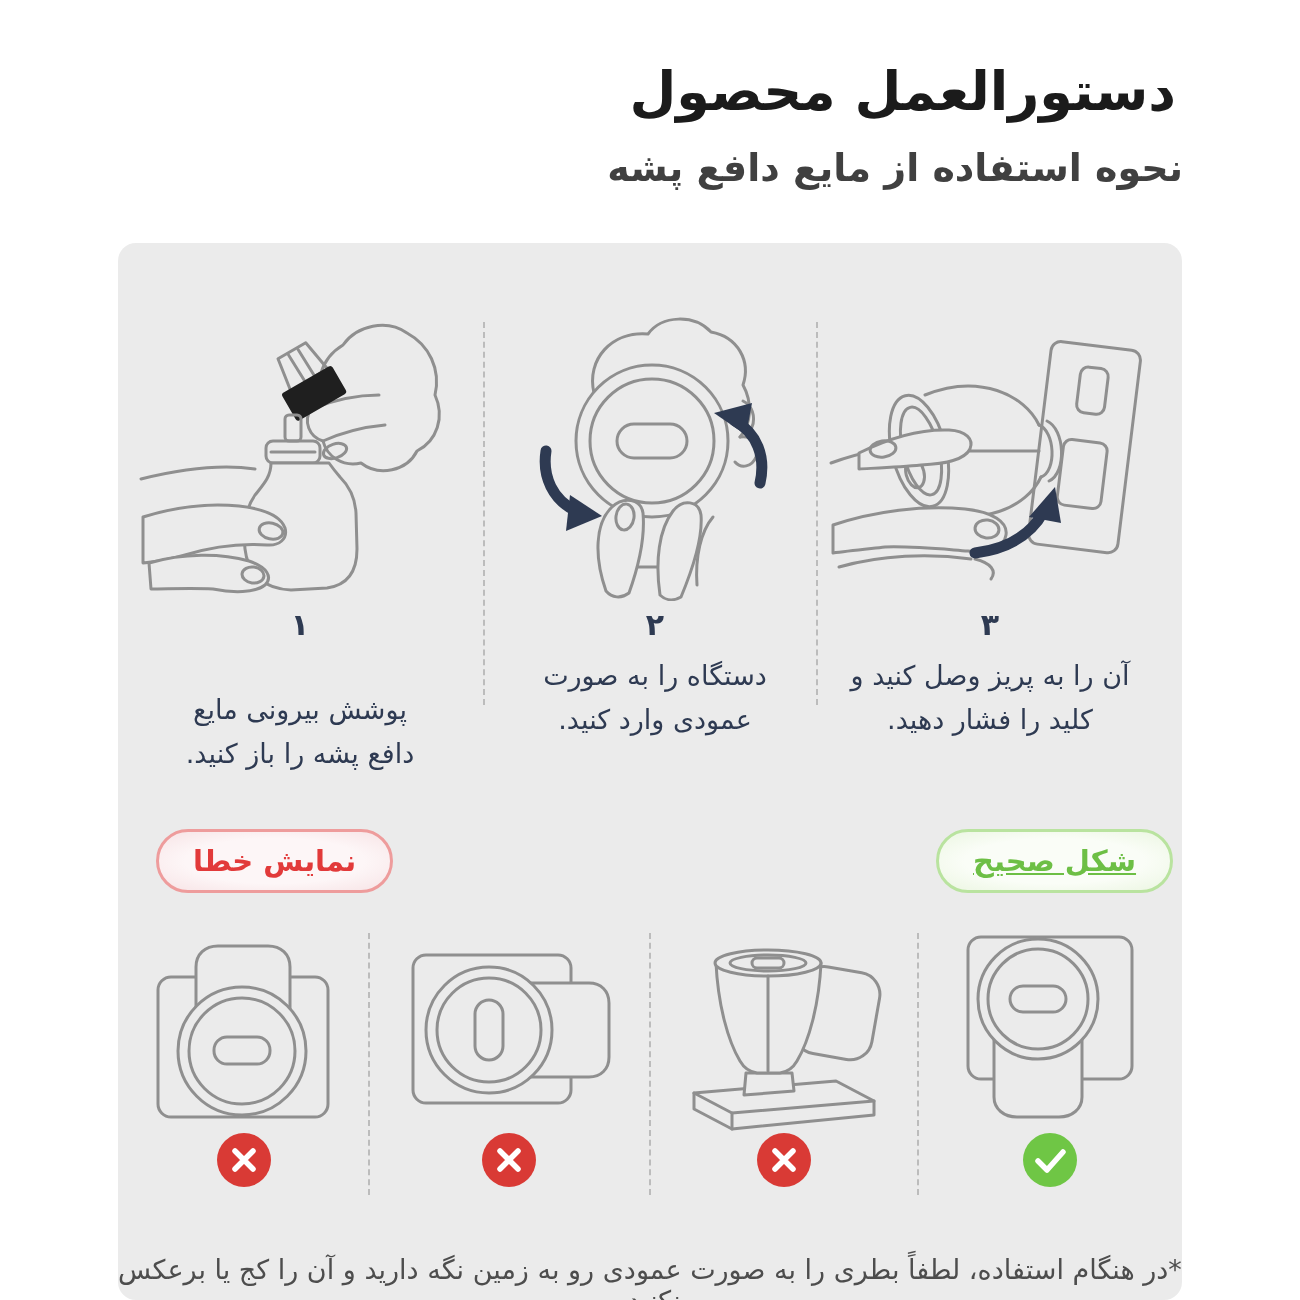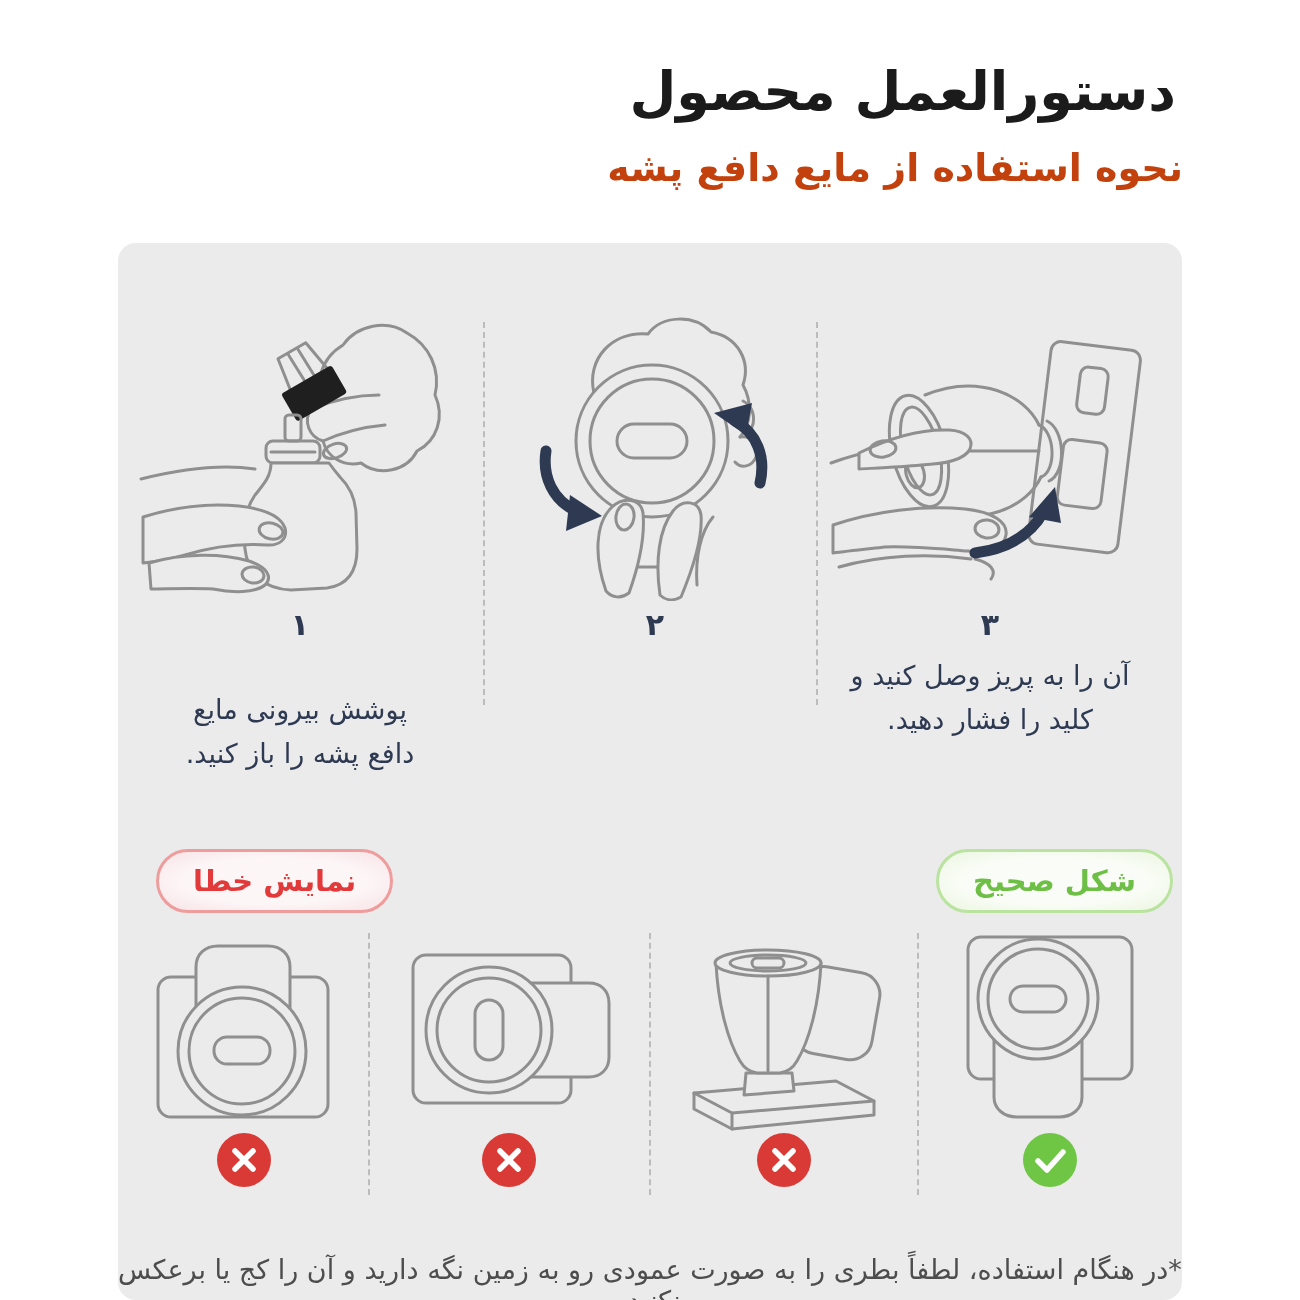--- a/index.html
+++ b/index.html
@@ -1,43 +1,43 @@
 <!DOCTYPE html>
 <html lang="fa" style="--title-black: #1b1b1b; --panel-bg: #ebebeb; --navy: #2e3a52; --line-gray: #8f8f8f; --error-red: #d93a35; --success-green: #6fc645; --badge-red-text: #e23a3a; --badge-red-border: #ee9c9c; --badge-green-text: #6dbf45; --badge-green-border: #b9e39f; --note-gray: #4d4d4d;"><head>
 <meta charset="utf-8">
 <style>
   html,body{margin:0;padding:0;background:#fff;}
   .page{position:relative;width:1300px;height:1300px;background:#fff;overflow:hidden;
         font-family:"DejaVu Sans",sans-serif;}
   .title{position:absolute;top:24px;right:124px;font-size:54px;font-weight:bold;
          color:var(--title-black);direction:rtl;white-space:nowrap;}
-  .subtitle{position:absolute;top:114px;right:117px;font-size:38px;color:#c2410c;
+  .subtitle{position:absolute;top:114px;right:117px;font-size:38px;color:#404040;
             direction:rtl;white-space:nowrap;}
   .panel{position:absolute;left:118px;top:243px;width:1064px;height:1057px;
          background:var(--panel-bg);border-radius:18px;}
   .step{position:absolute;top:58px;width:330px;text-align:center;}
   .step.s1{left:17px;} .step.s2{left:372px;} .step.s3{left:707px;}
   svg.illus{width:330px;height:300px;display:block;}
   .step-number{margin-top:6px;font-size:30px;font-weight:bold;color:var(--navy);}
   .step-caption{margin:12px auto 0;font-size:27px;line-height:1.62;color:var(--navy);direction:rtl;}
   .step.s1 .step-caption{max-width:252px;margin-top:46px;}
   .step.s2 .step-caption{max-width:242px;}
   .step.s3 .step-caption{max-width:306px;}
   .divider-v{position:absolute;width:0;border-left:2px dashed #bcbcbc;}
   .dv-steps{top:79px;height:383px;}
   .dv-ex{top:690px;height:262px;}
   .badge{position:absolute;top:586px;height:64px;border-radius:36px;display:flex;
          align-items:center;justify-content:center;font-size:29px;font-weight:bold;
-         direction:rtl;padding:0 34px;box-sizing:border-box;margin-top:20px;}
+         direction:rtl;padding:0 34px;box-sizing:border-box;}
   .badge.error{left:38px;min-width:200px;color:var(--badge-red-text);
          border:3px solid var(--badge-red-border);
          background:radial-gradient(ellipse at center,#fdf6f7 55%,#f7e3e5 100%);}
   .badge.correct{left:818px;min-width:206px;color:var(--badge-green-text);
          border:3px solid var(--badge-green-border);
-         background:radial-gradient(ellipse at center,#fafdf7 55%,#ebf6e1 100%);}
+         background:radial-gradient(ellipse at center,#fafdf7 55%,#ebf6e1 100%);text-decoration:underline;}
   .example{position:absolute;top:682px;width:215px;text-align:center;}
   .example.e1{left:18px;} .example.e2{left:283px;} .example.e3{left:558px;} .example.e4{left:824px;}
   svg.ex{width:215px;height:215px;display:block;}
   .mark{position:relative;margin:-8px auto 0;width:56px;height:56px;}
   .mark svg{width:56px;height:56px;display:block;}
   .note{position:absolute;top:984px;left:0;right:0;text-align:center;font-size:27px;
         color:var(--note-gray);direction:rtl;}
   
   .ln{fill:none;stroke:var(--line-gray);stroke-width:3;stroke-linecap:round;stroke-linejoin:round;}
   .lnf{fill:var(--panel-bg);}
@@ -96,20 +96,21 @@
         <path class="ln lnf" d="M116,290 C104,256 105,222 122,206 C134,195 151,198 153,212 C155,234 149,264 139,292 C131,298 122,297 116,290 Z"></path>
         <ellipse class="ln" cx="135" cy="216" rx="9" ry="13" transform="rotate(8 135 216)"></ellipse>
         <path class="ln lnf" d="M170,294 C165,260 169,228 183,210 C193,197 209,200 211,214 C213,238 201,272 191,296 C184,300 176,300 170,294 Z"></path>
         <path class="ln" d="M207,284 C205,256 211,230 223,216"></path>
         <path class="nv" d="M56,150 C52,176 63,199 86,210"></path>
         <polygon class="nvf" points="80,194 112,215 76,230"></polygon>
         <path class="nv" d="M270,182 C276,156 267,132 245,120"></path>
         <polygon class="nvf" points="256,134 224,112 262,102"></polygon>
       </svg>
       <div class="step-number">۲</div>
+      <p class="step-caption">دستگاه را به صورت عمودی وارد کنید.</p>
     </div>
 
     <div class="step s3">
       <svg class="illus" viewBox="0 0 330 300" aria-hidden="true">
         <g transform="rotate(7 258 150)">
           <rect class="ln" x="214" y="44" width="90" height="204" rx="10"></rect>
           <rect class="ln" x="246" y="66" width="28" height="46" rx="8"></rect>
           <rect class="ln" x="238" y="140" width="44" height="66" rx="8"></rect>
         </g>
         <path class="ln" d="M100,94 C154,72 200,94 214,124"></path>

